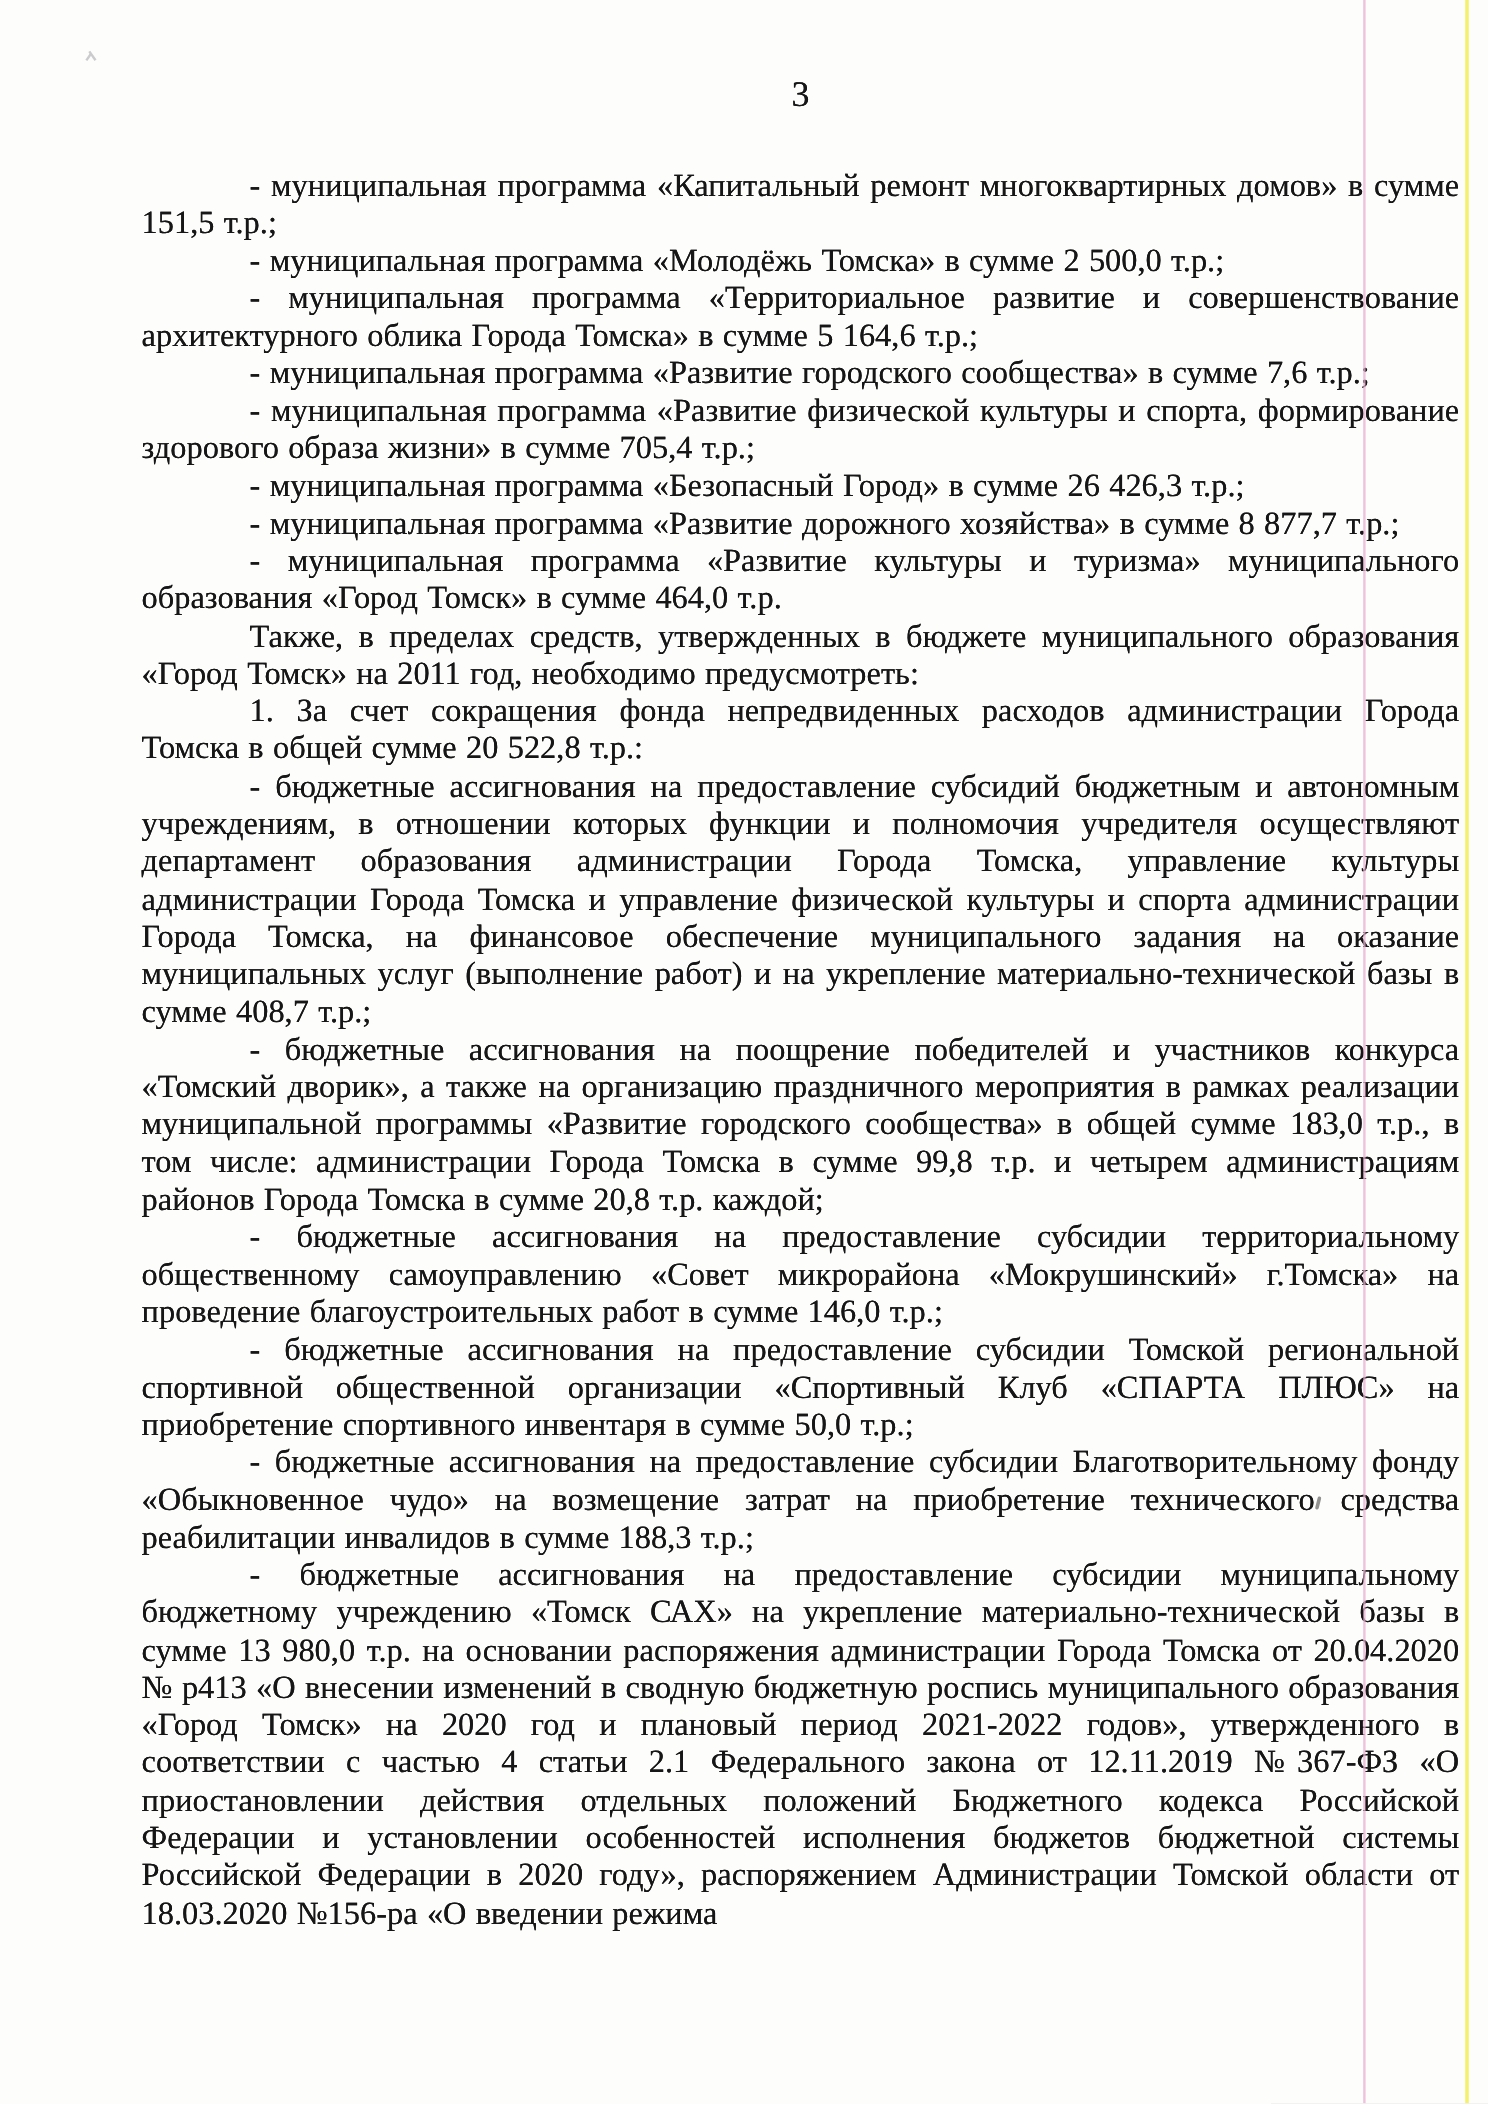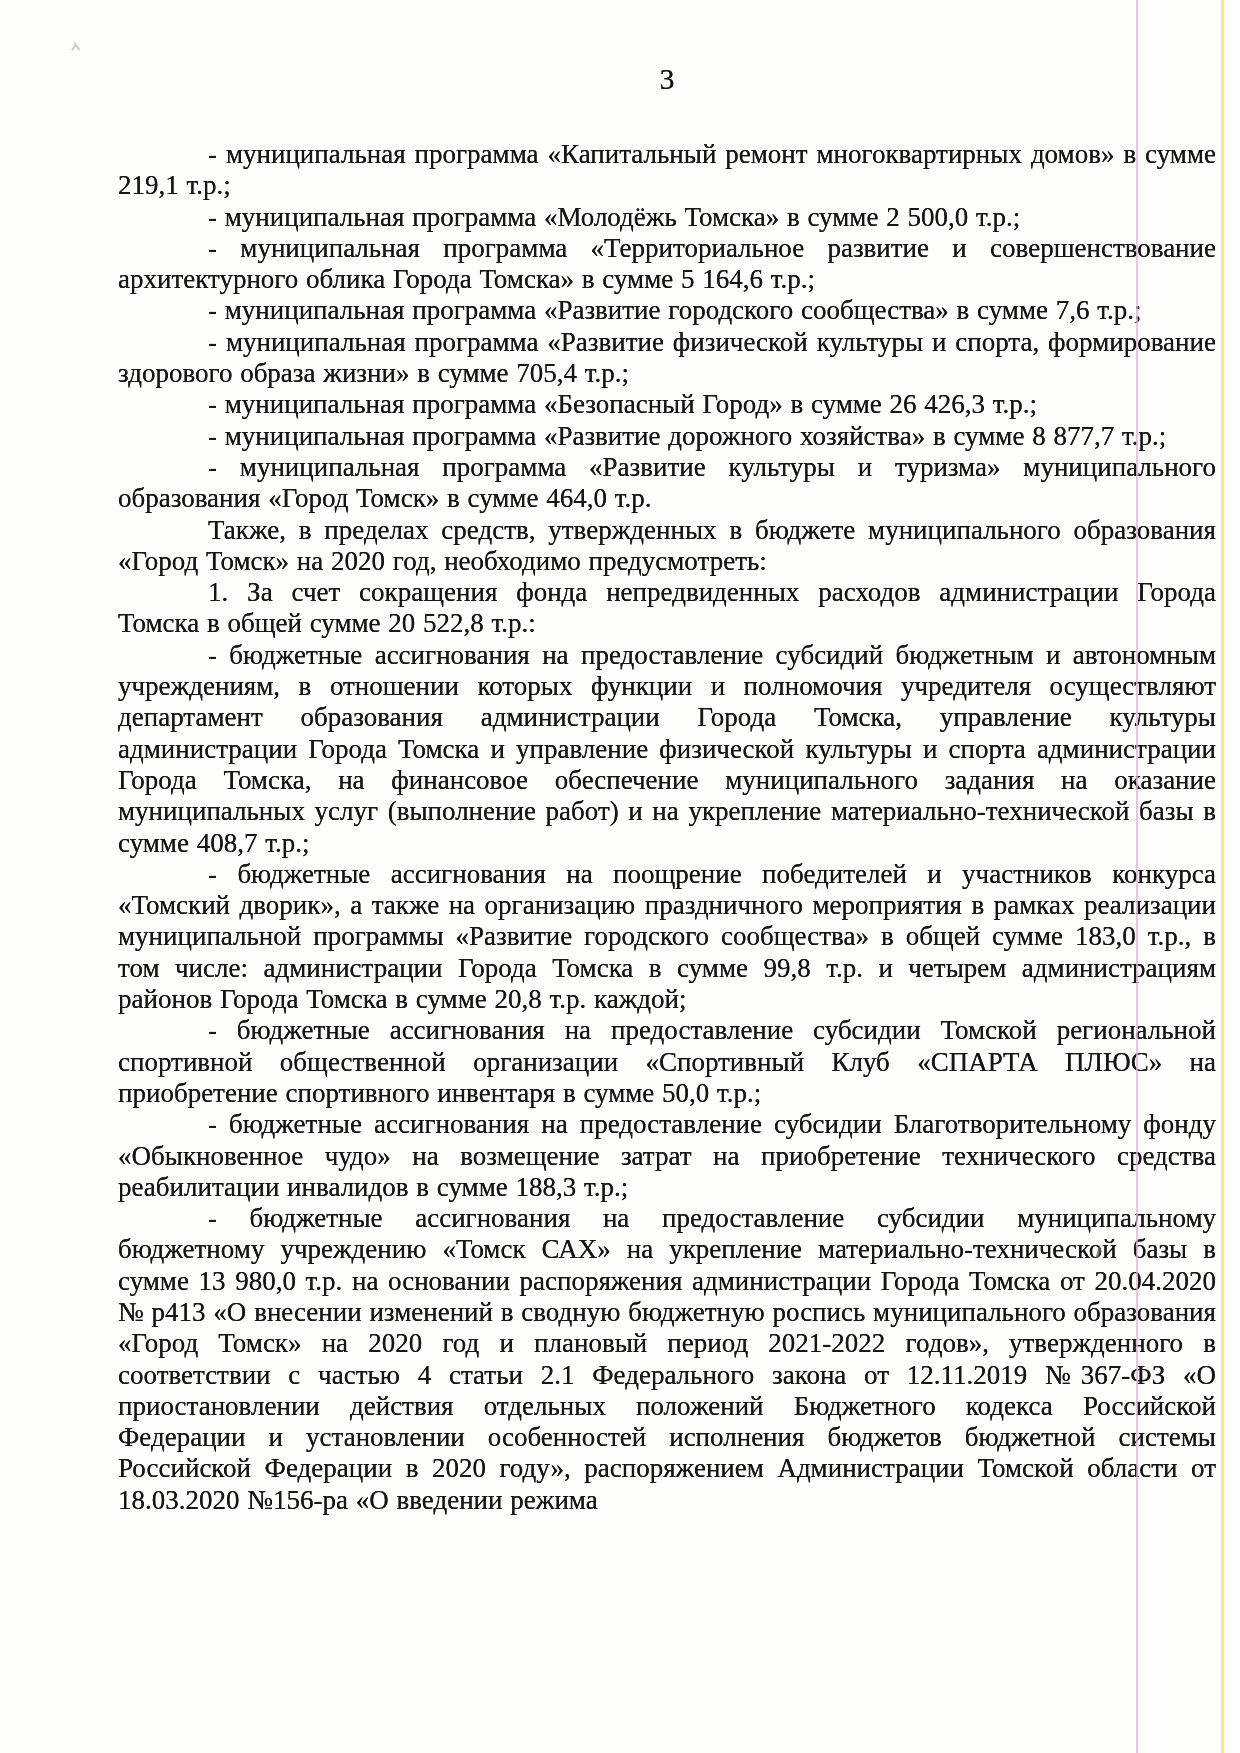--- a/index.html
+++ b/index.html
@@ -52,32 +52,33 @@
 </head>
 <body>
 
 <div class="page">
 
   <div class="smudge"></div>
 
   <div class="pagenum">3</div>
 
   <div class="textblock">
-    <p class="para">- муниципальная программа «Капитальный ремонт многоквартирных домов» в сумме 219,1 т.р.;</p>
+    <p class="para">- муниципальная программа «Капитальный ремонт многоквартирных домов» в сумме 151,5 т.р.;</p>
     <p class="para">- муниципальная программа «Молодёжь Томска» в сумме 2&nbsp;500,0 т.р.;</p>
     <p class="para">- муниципальная программа «Территориальное развитие и совершенствование архитектурного облика Города Томска» в сумме 5&nbsp;164,6 т.р.;</p>
     <p class="para">- муниципальная программа «Развитие городского сообщества» в сумме 7,6 т.р.;</p>
     <p class="para">- муниципальная программа «Развитие физической культуры и спорта, формирование здорового образа жизни» в сумме 705,4 т.р.;</p>
     <p class="para">- муниципальная программа «Безопасный Город» в сумме 26&nbsp;426,3 т.р.;</p>
     <p class="para">- муниципальная программа «Развитие дорожного хозяйства» в сумме 8&nbsp;877,7 т.р.;</p>
     <p class="para">- муниципальная программа «Развитие культуры и туризма» муниципального образования «Город Томск» в сумме 464,0 т.р.</p>
-    <p class="para">Также, в пределах средств, утвержденных в бюджете муниципального образования «Город Томск» на 2020 год, необходимо предусмотреть:</p>
+    <p class="para">Также, в пределах средств, утвержденных в бюджете муниципального образования «Город Томск» на 2011 год, необходимо предусмотреть:</p>
     <p class="para">1. За счет сокращения фонда непредвиденных расходов администрации Города Томска в общей сумме 20&nbsp;522,8 т.р.:</p>
     <p class="para">- бюджетные ассигнования на предоставление субсидий бюджетным и автономным учреждениям, в отношении которых функции и полномочия учредителя осуществляют департамент образования администрации Города Томска, управление культуры администрации Города Томска и управление физической культуры и спорта администрации Города Томска, на финансовое обеспечение муниципального задания на оказание муниципальных услуг (выполнение работ) и на укрепление материально-технической базы в сумме 408,7 т.р.;</p>
     <p class="para">- бюджетные ассигнования на поощрение победителей и участников конкурса «Томский дворик», а также на организацию праздничного мероприятия в рамках реализации муниципальной программы «Развитие городского сообщества» в общей сумме 183,0 т.р., в том числе: администрации Города Томска в сумме 99,8 т.р. и четырем администрациям районов Города Томска в сумме 20,8 т.р. каждой;</p>
+    <p class="para">- бюджетные ассигнования на предоставление субсидии территориальному общественному самоуправлению «Совет микрорайона «Мокрушинский» г.Томска» на проведение благоустроительных работ в сумме 146,0 т.р.;</p>
     <p class="para">- бюджетные ассигнования на предоставление субсидии Томской региональной спортивной общественной организации «Спортивный Клуб «СПАРТА ПЛЮС» на приобретение спортивного инвентаря в сумме 50,0 т.р.;</p>
     <p class="para">- бюджетные ассигнования на предоставление субсидии Благотворительному фонду «Обыкновенное чудо» на возмещение затрат на приобретение технического средства реабилитации инвалидов в сумме 188,3 т.р.;</p>
     <p class="para">- бюджетные ассигнования на предоставление субсидии муниципальному бюджетному учреждению «Томск САХ» на укрепление материально-технической базы в сумме 13&nbsp;980,0 т.р. на основании распоряжения администрации Города Томска от 20.04.2020 № р413 «О внесении изменений в сводную бюджетную роспись муниципального образования «Город Томск» на 2020 год и плановый период 2021-2022 годов», утвержденного в соответствии с частью 4 статьи 2.1 Федерального закона от 12.11.2019 №367-ФЗ «О приостановлении действия отдельных положений Бюджетного кодекса Российской Федерации и установлении особенностей исполнения бюджетов бюджетной системы Российской Федерации в 2020 году», распоряжением Администрации Томской области от 18.03.2020 №156-ра «О введении режима</p>
   </div>
 
   <div class="scanline pink" style="background: rgb(232, 174, 208);"></div>
   <div class="scanline yellow" style="background: rgb(244, 238, 94);"></div>
   <div class="tick"></div>
 
 </div>

